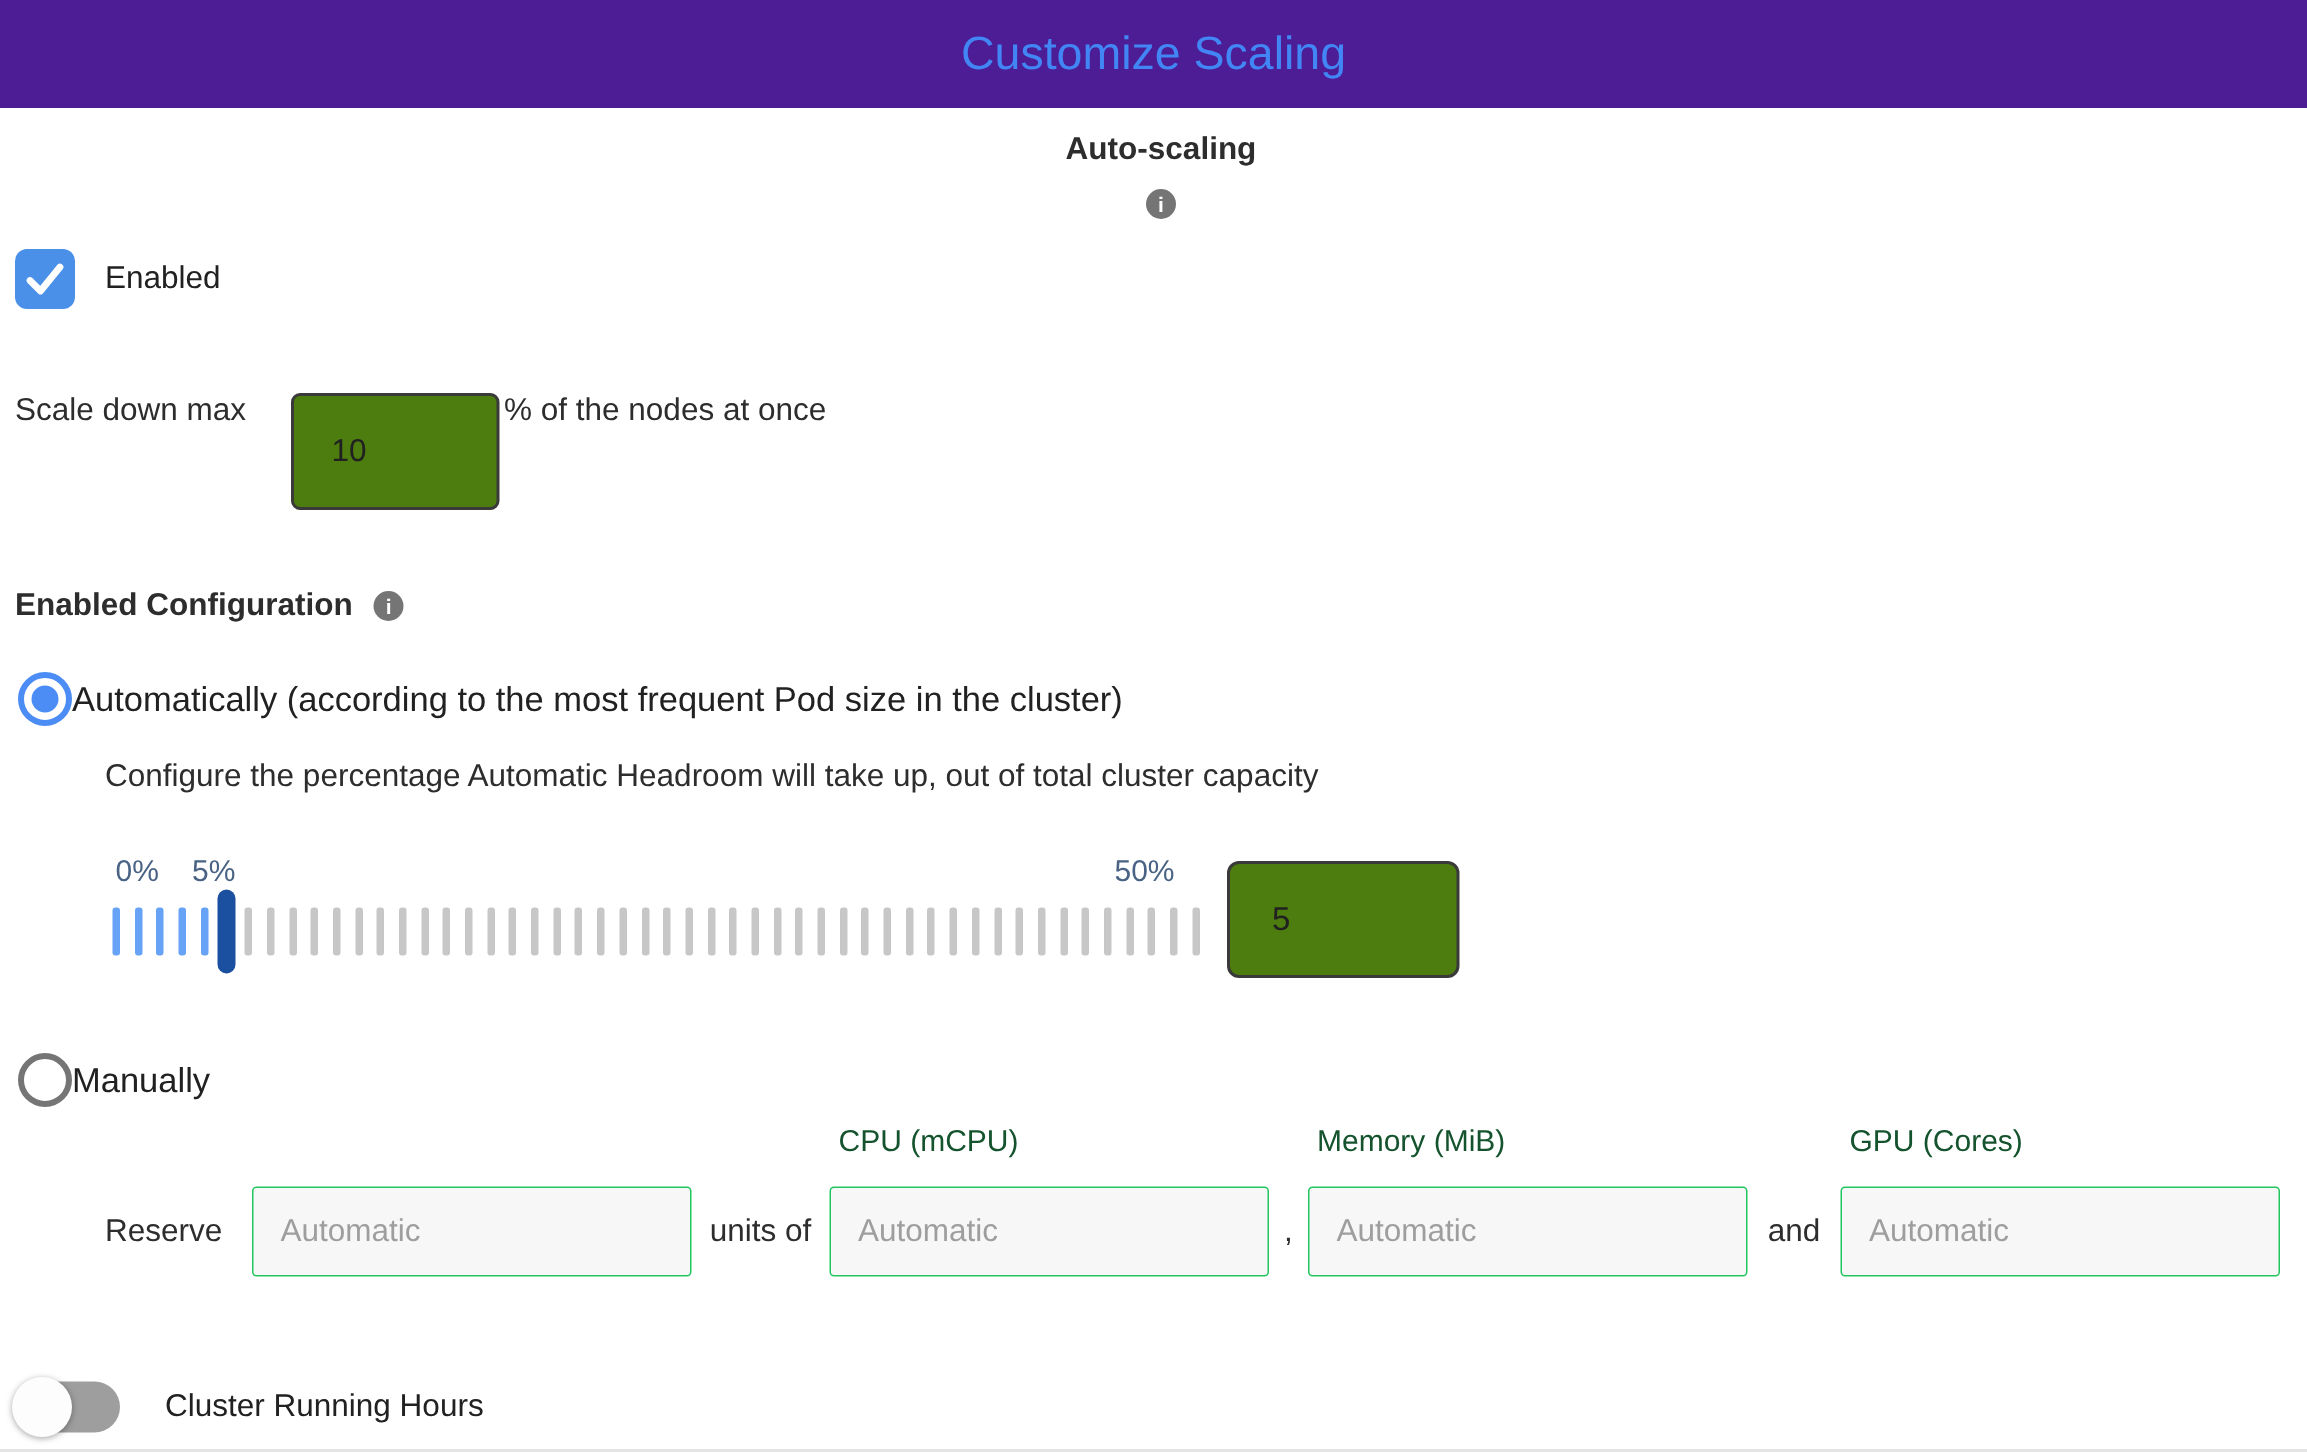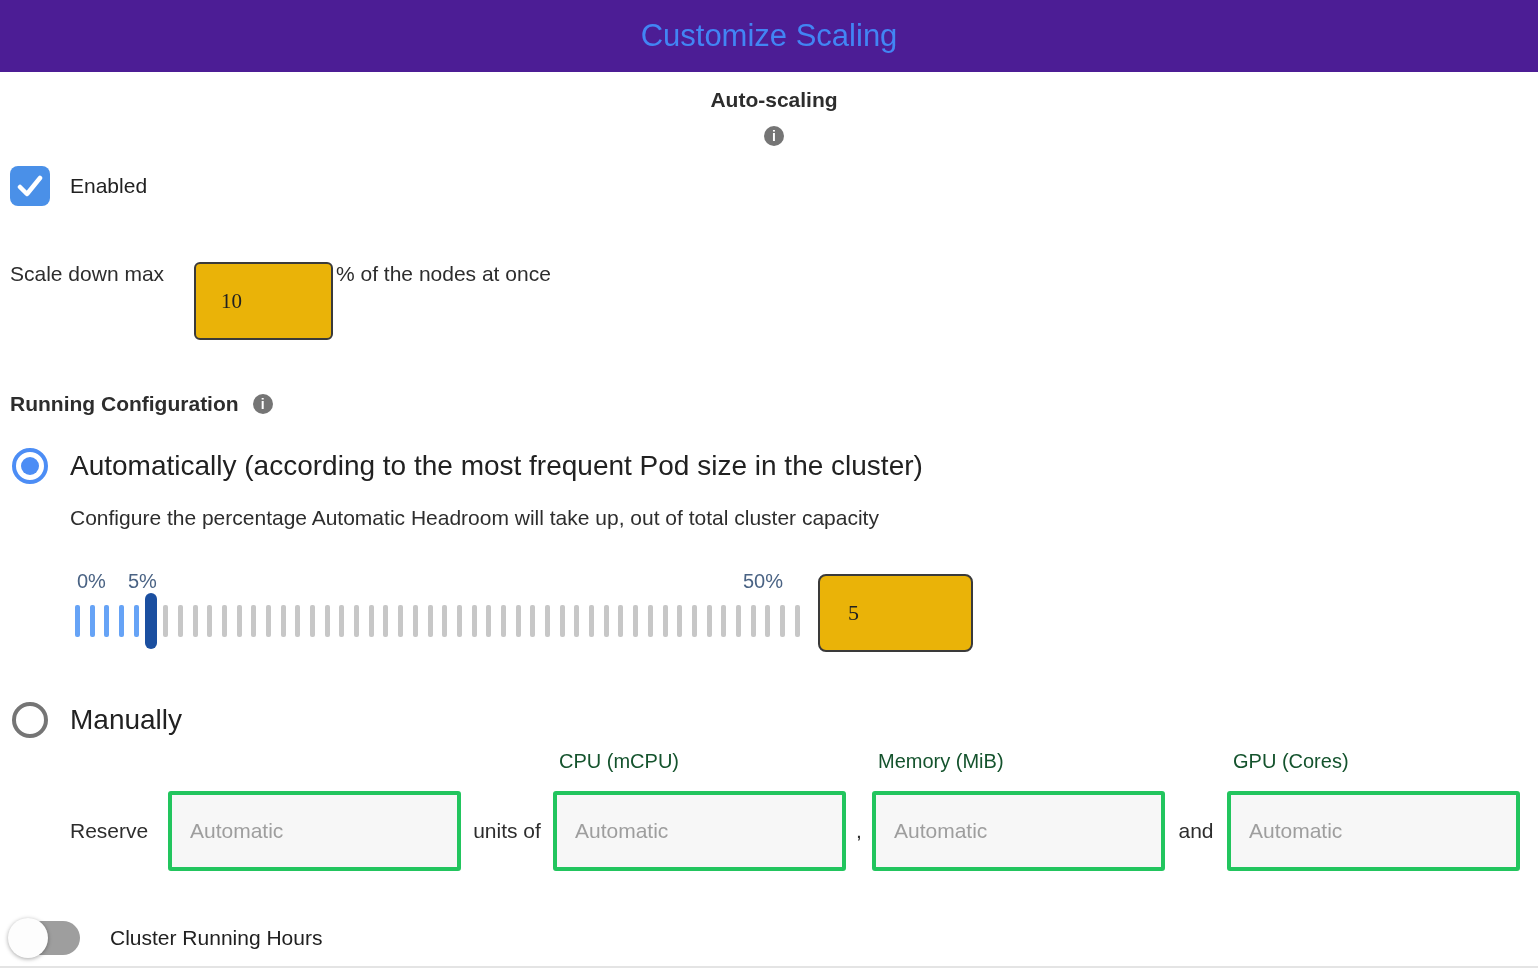--- a/index.html
+++ b/index.html
@@ -74,22 +74,22 @@
     margin-top: 56px;
     display: flex;
     height: 78px;
   }
   .scale-down-row .prefix { font-size: 21px; color: #2d2d2d; width: 184px; }
   .value-input {
     border: 2px solid #3a3a3a;
     border-radius: 6px;
     font-size: 21px;
     color: #212121;
-    font-family: Liberation Serif, serif;
-    background: #eab308;
+    font-family: Liberation Sans, sans-serif;
+    background: #4d7c0f;
   }
   .scale-down-input {
     width: 139px; height: 78px;
     padding-left: 25px;
   }
   .scale-down-row .suffix { font-size: 21px; color: #2d2d2d; margin-left: 3px; }
 
   
   .headroom-title { margin-top: 52px; }
 
@@ -110,21 +110,21 @@
     border: 4px solid #4c8df5;
     display: flex; align-items: center; justify-content: center;
   }
   .radio.selected::after {
     content: "";
     width: 18px; height: 18px;
     border-radius: 50%;
     background: #4c8df5;
   }
   .radio.unselected { border: 4px solid #757575; }
-  .radio-row .row-label { margin-left: 22px; font-size: 28px; color: #212121; }
+  .radio-row .row-label { font-size: 23px; color: #212121; }
 
   .headroom-desc {
     margin: 22px 0 0 60px;
     font-size: 21px;
     color: #2d2d2d;
   }
 
   
   .slider-block {
     position: relative;
@@ -188,23 +188,23 @@
     padding-left: 6px;
   }
   .inputs-row { margin-top: 18px; }
   .inline-word {
     font-size: 21px;
     color: #2d2d2d;
     text-align: center;
   }
   .reserve-label { padding-left: 60px; text-align: left; }
   .auto-input {
-    width: 293px; height: 80px;
+    width: 293px; height: 60px;
     background: #f7f7f7;
-    border: 4px solid #22c55e;
+    border: 1px solid #22c55e;
     border-radius: 3px;
     padding-left: 18px;
     font-size: 21px;
     color: #5f6368;
     font-family: "Liberation Sans", sans-serif;
   }
   .auto-input::placeholder { color: #9e9e9e; opacity: 1; }
 
   
   .toggle-row {
@@ -261,21 +261,21 @@
     <span class="row-label">Enabled</span>
   </div>
 
   <div class="scale-down-row">
     <span class="prefix">Scale down max</span>
     <input class="value-input scale-down-input" value="10" style="">
     <span class="suffix">% of the nodes at once</span>
   </div>
 
   <div class="section-label headroom-title">
-    <span>Running Configuration</span>
+    <span>Enabled Configuration</span>
     <span class="info-icon">i</span>
   </div>
 
   <div class="radio-row auto">
     <div class="radio selected"></div>
     <span class="row-label">Automatically (according to the most frequent Pod size in the cluster)</span>
   </div>
 
   <div class="headroom-desc">Configure the percentage Automatic Headroom will take up, out of total cluster capacity</div>
 

